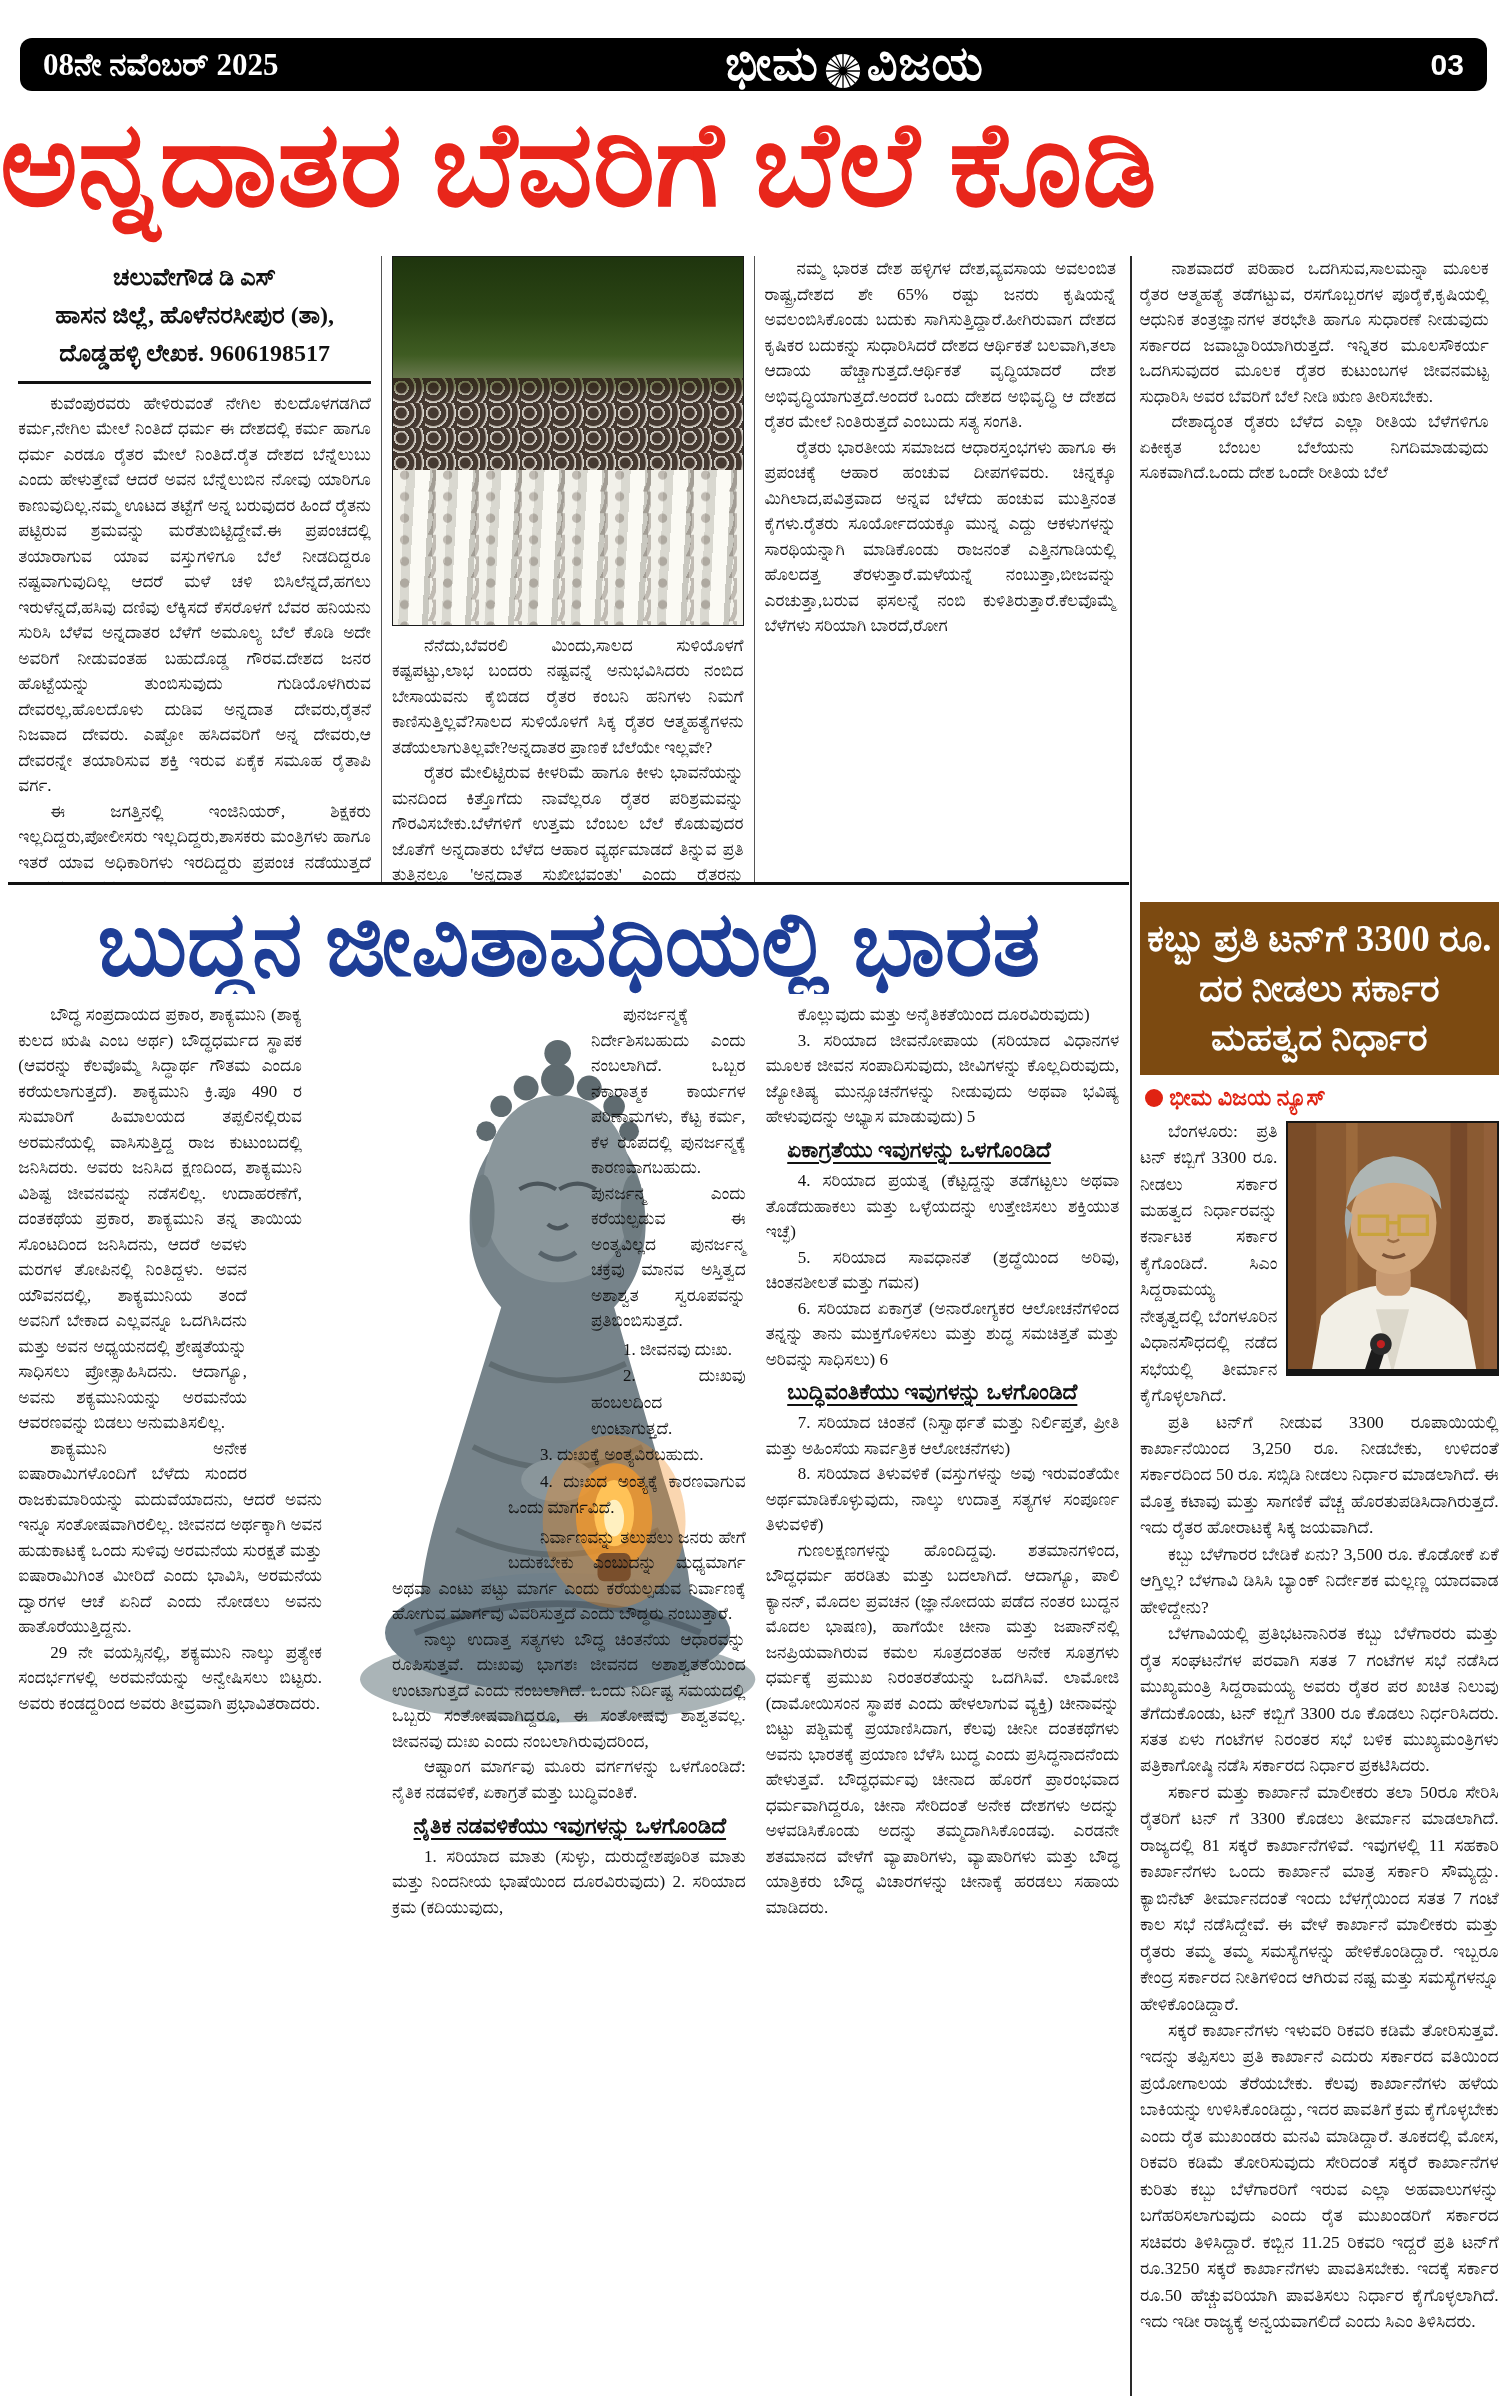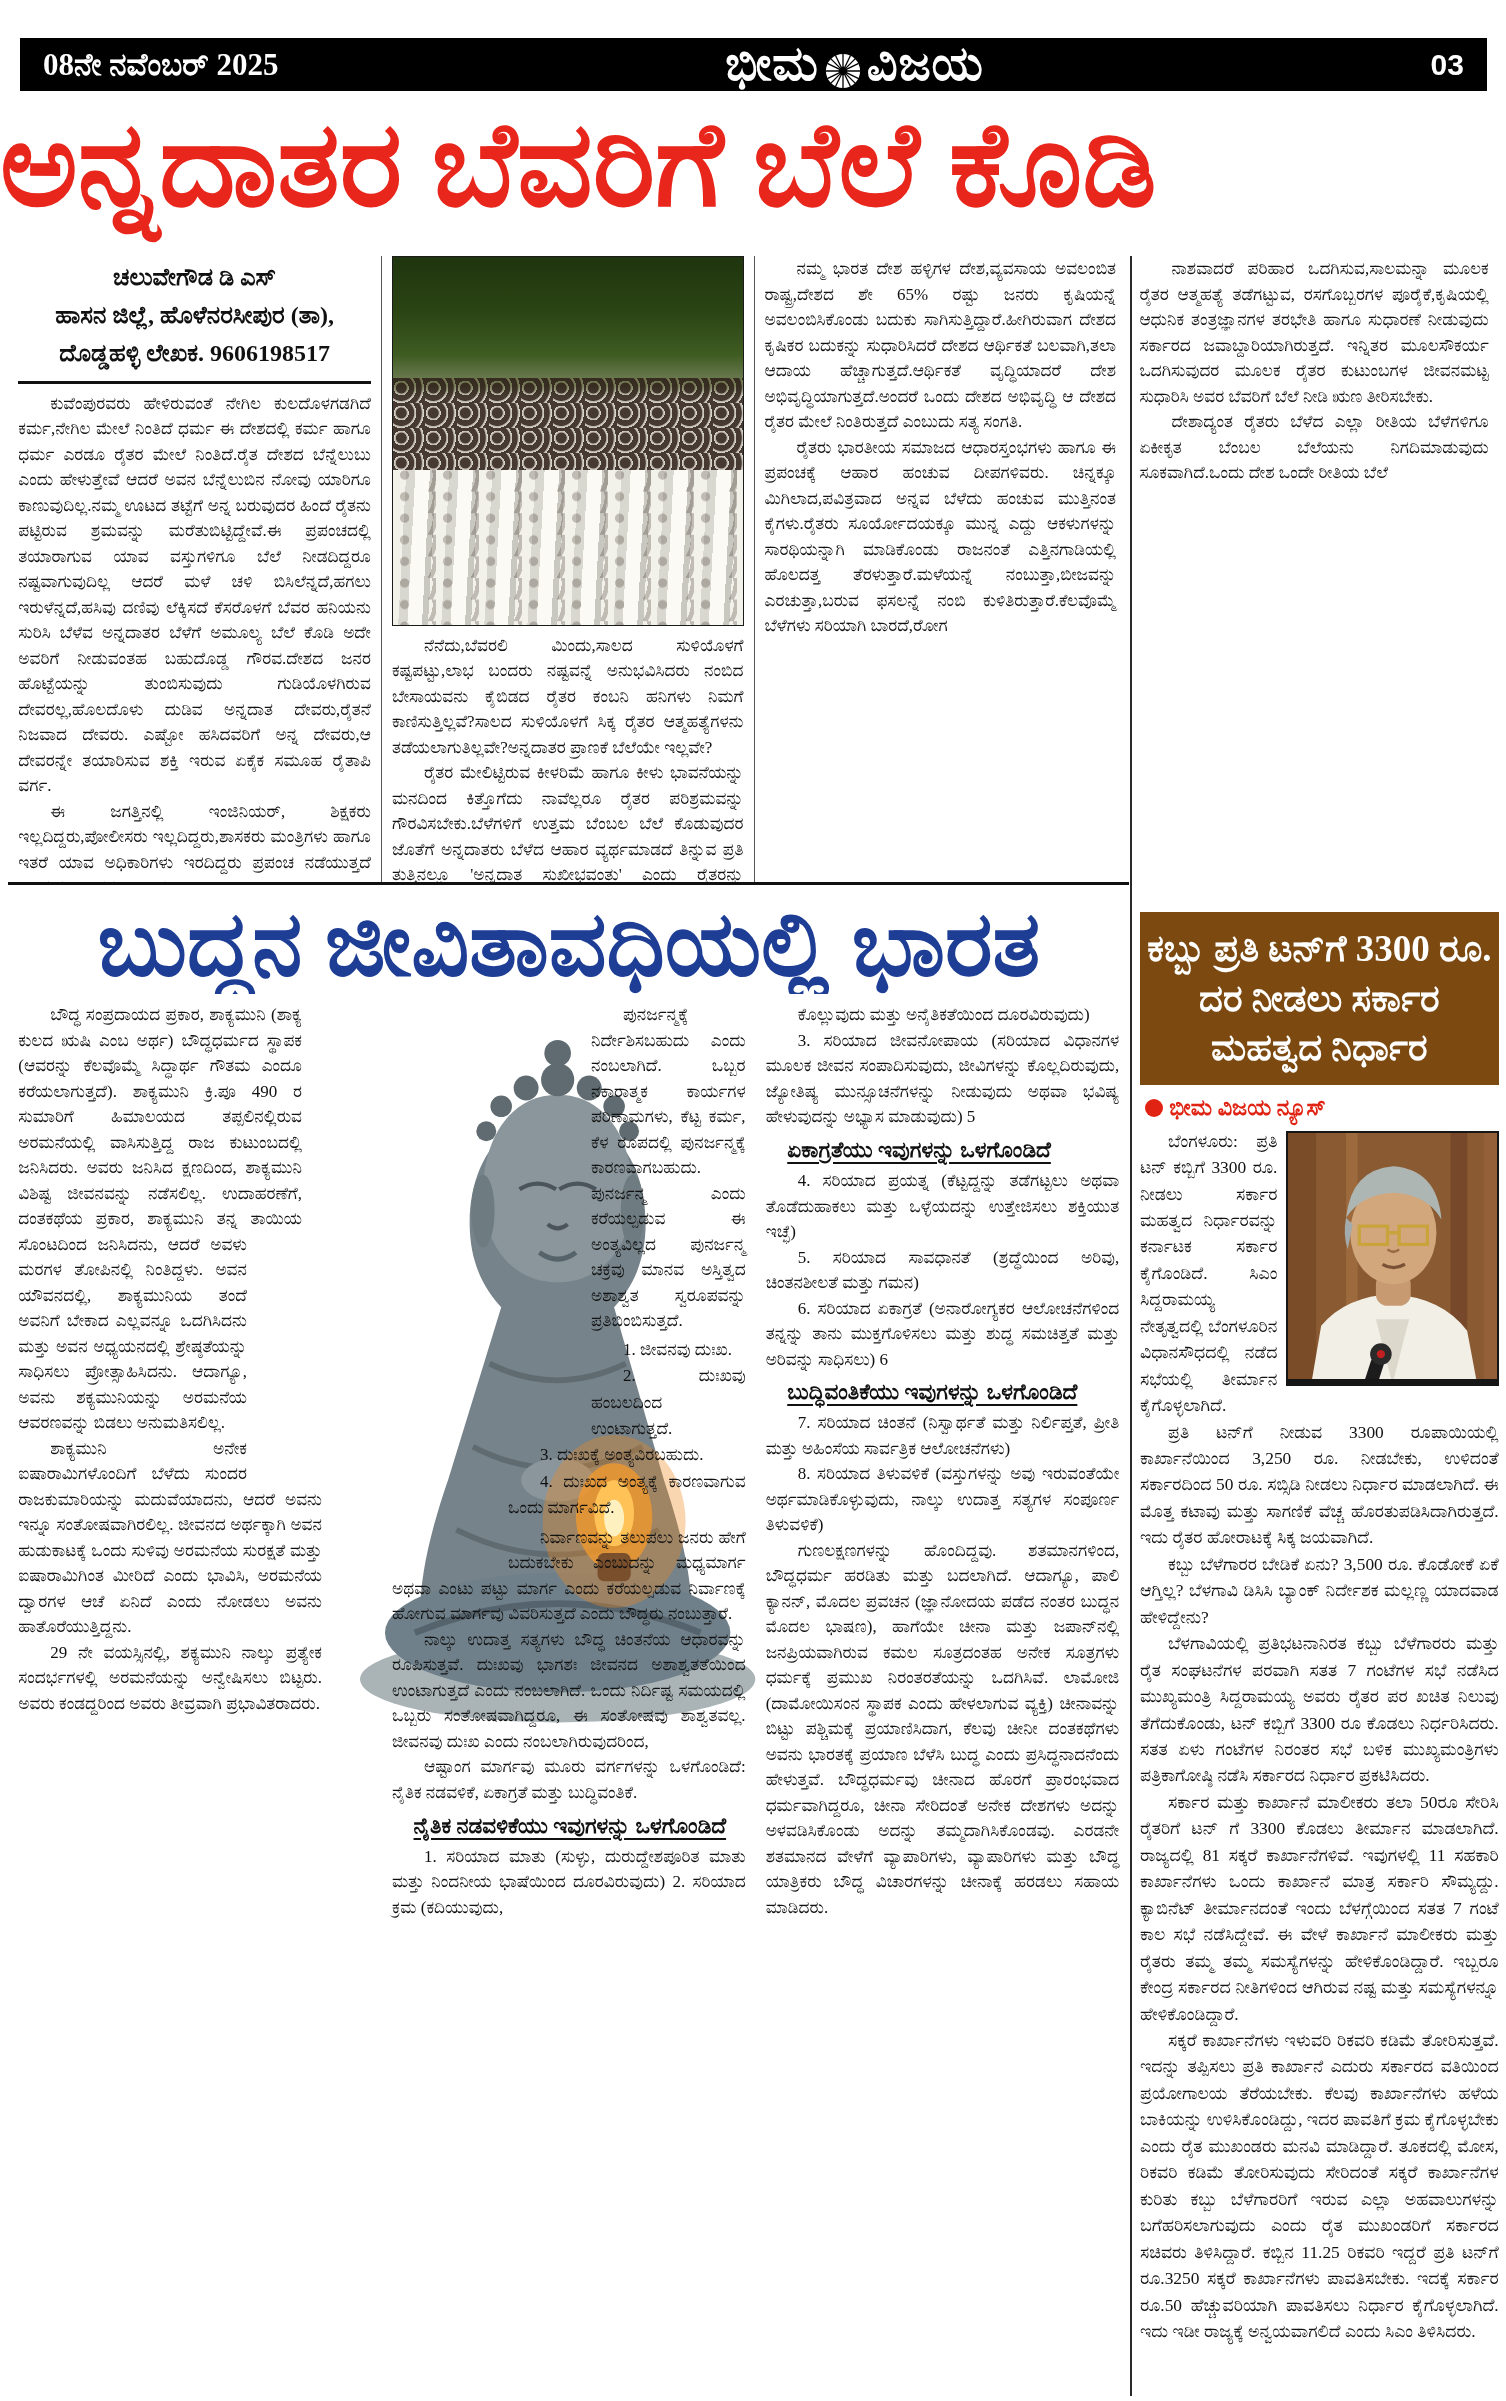--- a/index.html
+++ b/index.html
@@ -1,21 +1,21 @@
 <!DOCTYPE html>
 <html style="font-size:13.3px"><head>
 <meta charset="utf-8">
 <style>
   html,body{margin:0;padding:0;background:#ffffff;}
   .page{position:relative;width:1507px;height:2401px;background:#fff;overflow:hidden;
         font-family:"Liberation Serif","DejaVu Serif",serif;color:#111;}
 
   
   .masthead{position:absolute;left:20px;right:20px;top:38px;height:53px;background:#000;
-            display:flex;align-items:center;justify-content:space-between;padding:0 23px;box-sizing:border-box;}
+            display:flex;align-items:center;justify-content:space-between;padding:0 23px;box-sizing:border-box;border-radius:12px;}
   .mast-date{color:#fff;font-size:31px;font-weight:bold;}
   .mast-title{color:#fff;font-size:48px;font-weight:800;display:flex;align-items:center;gap:5px;letter-spacing:0.8px;}
   .chakra{display:inline-block;width:38px;height:38px;}
   .mast-page{color:#fff;font-size:30px;font-weight:bold;font-family:"Liberation Sans",sans-serif;}
 
   
   .main-headline{position:absolute;left:0;right:0;top:98px;height:156px;margin:0;
                  text-align:left;font-size:118px;line-height:1.15;font-weight:800;color:#e8261b;
                  white-space:nowrap;overflow:hidden;}
 
@@ -60,21 +60,21 @@
   .sp-r1{float:right;width:70px;height:249px;}
   .sp-r2{float:right;clear:right;width:125px;height:233px;}
   .sp-r3{float:right;clear:right;width:50px;height:208px;}
   .sp-l1{float:left;width:199px;height:432px;}
   .sp-l2{float:left;clear:left;width:116px;height:141px;}
   .buddha-statue{position:absolute;left:332px;top:125px;width:432px;height:719px;z-index:1;}
 
   
   .sugar{position:absolute;left:1140px;right:8.3px;top:890px;bottom:5px;overflow:hidden;}
   .sugar-box{background:#7c4a11;color:#fff;text-align:center;font-weight:bold;font-size:37px;
-             line-height:1.35;padding:11.6px 5px;margin:22px 0 10px 0;}
+             line-height:1.35;padding:11.6px 5px;margin:12px 0 10px 0;}
   .newstag{display:flex;align-items:center;gap:6px;margin:1.7px 0 6.6px 5px;}
   .newstag .dot{width:18.3px;height:18.3px;border-radius:50%;background:#e02312;flex:0 0 auto;}
   .newstag .tag{color:#e02312;font-weight:bold;font-size:22.4px;}
   .sugar p{font-size:17.4px;line-height:1.52;text-indent:28px;}
   .cm-photo{float:right;width:209px;height:251px;border:2.5px solid #161616;margin:3.3px 0 6.6px 8.3px;}
 </style>
 </head>
 <body>
 
 <div class="page">

